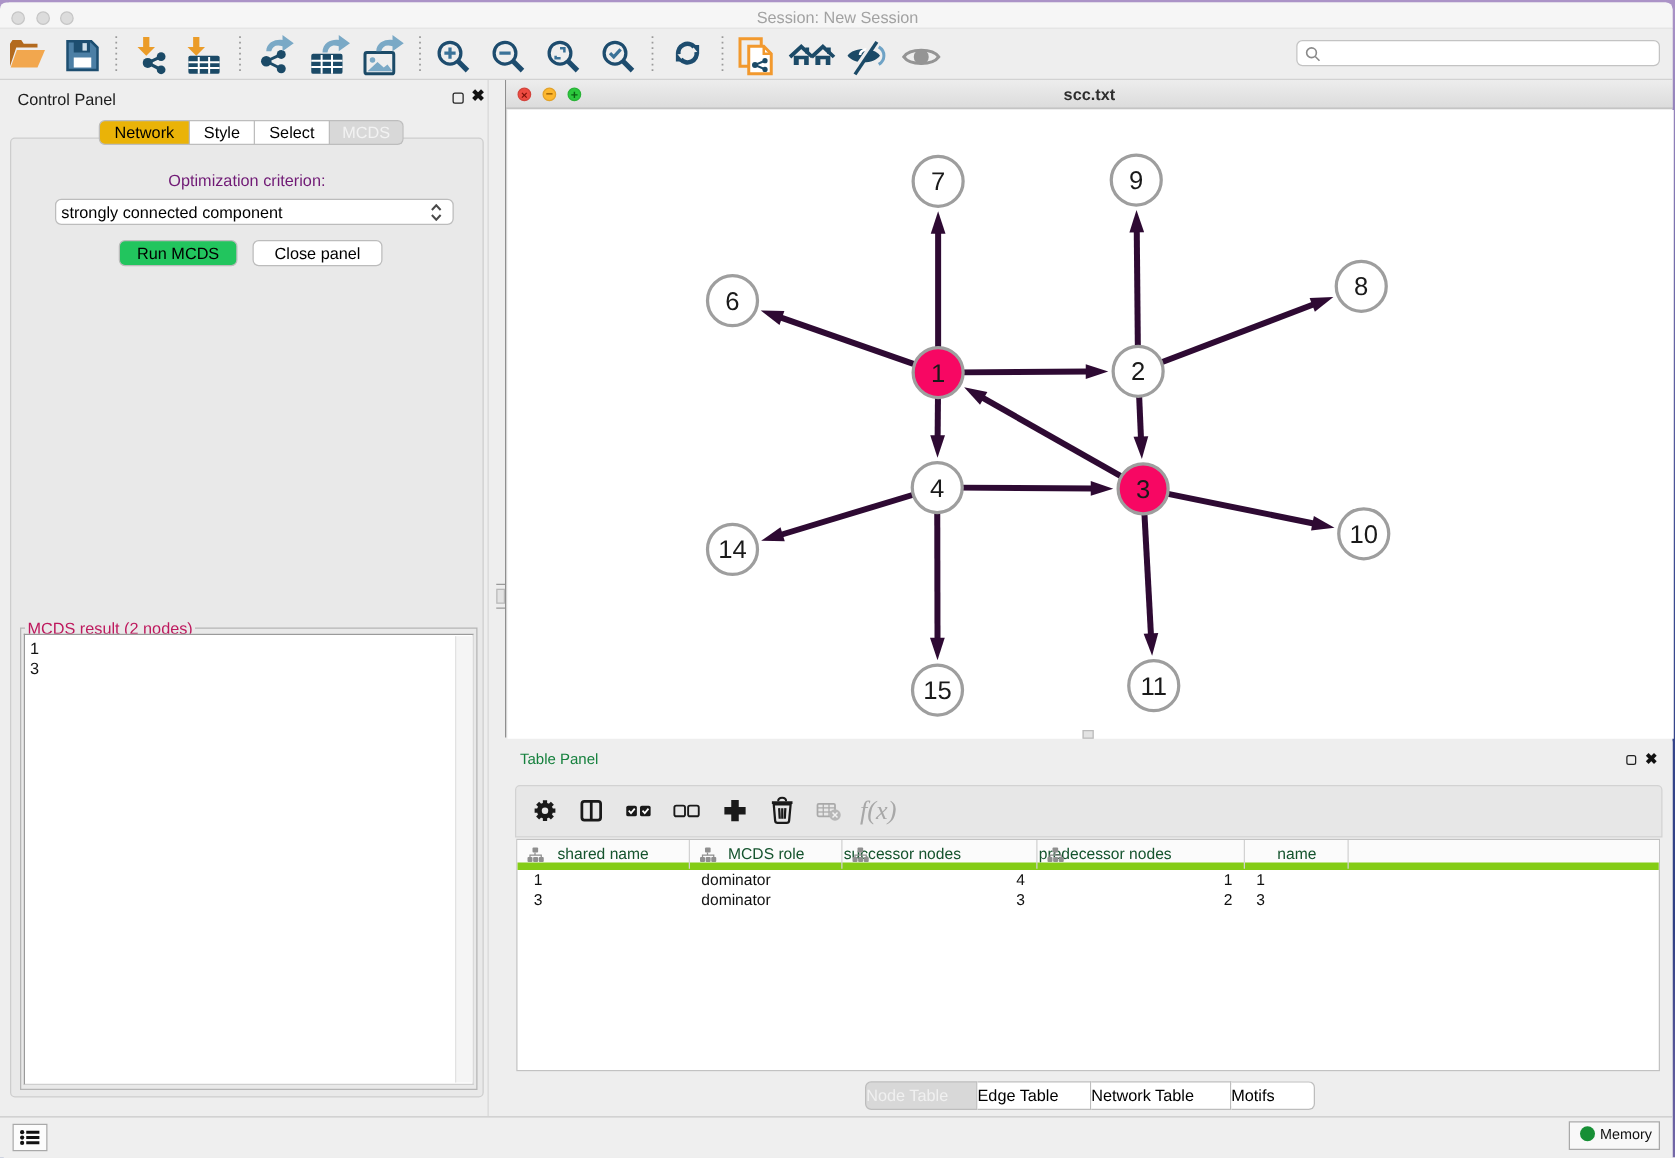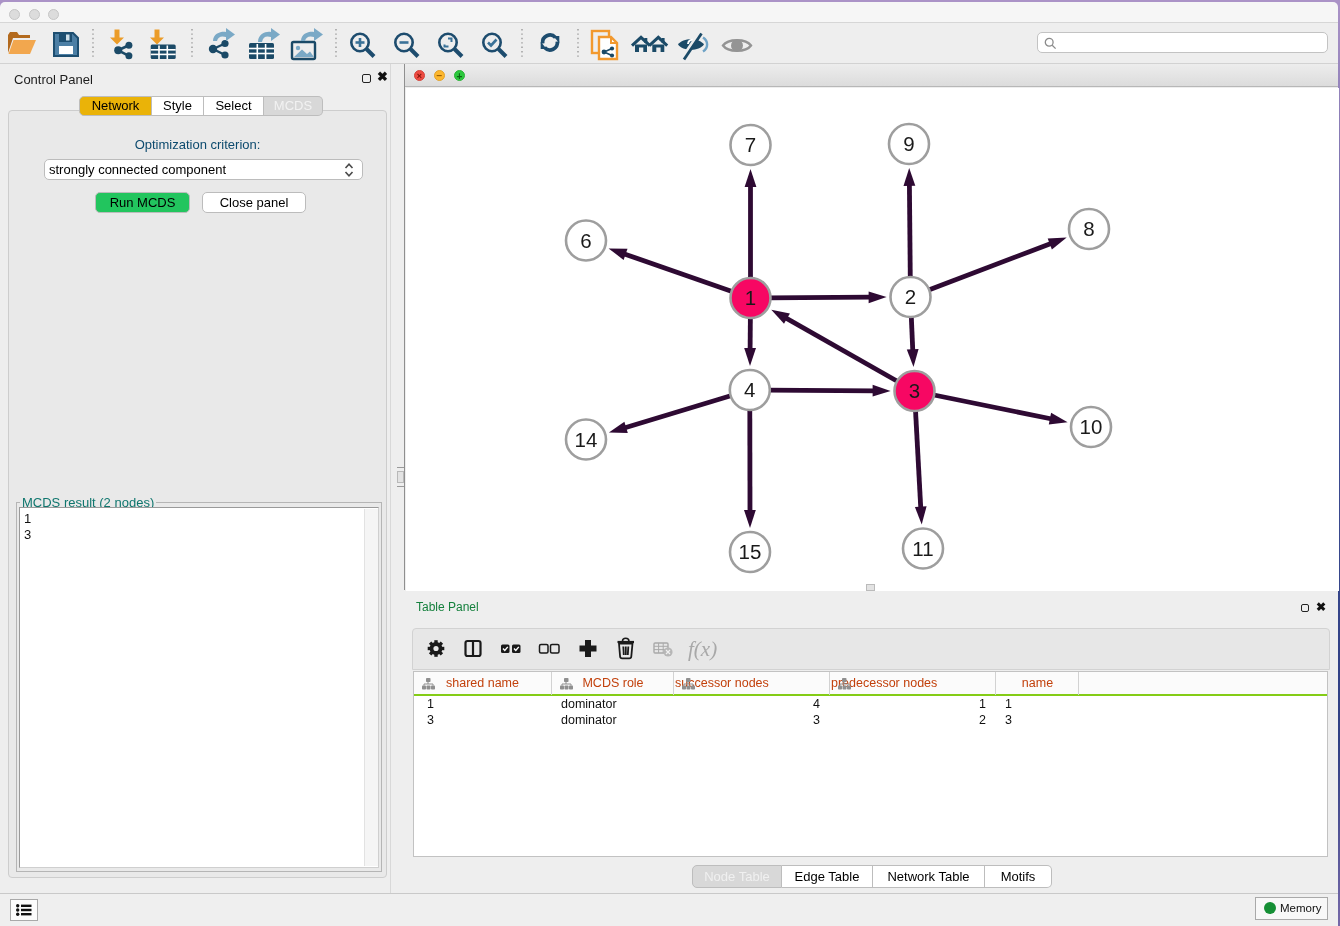--- a/index.html
+++ b/index.html
@@ -12,20 +12,21 @@
 <div class="abs" style="left:0;top:0;width:1340px;height:2px;background:#ab93c7"></div>
 <div class="abs" style="left:0;top:0;width:7px;height:7px;background:#ab93c7"></div>
 <div class="abs" style="right:0;top:0;width:7px;height:7px;background:#ab93c7"></div>
 <div class="abs" style="right:0;top:0;width:2px;height:926px;background:linear-gradient(#ab93c7,#6f6aa8 25%,#3b4a90 50%,#2f3f83 80%,#7568a8)"></div>
 <div class="abs" style="left:0;top:919px;width:3px;height:7px;background:#4259a2"></div>
 
 <div class="abs" style="left:0;top:2px;width:1338px;height:21px;background:#f6f6f6;border-bottom:1px solid #d6d6d6;border-radius:5px 5px 0 0">
   <div class="abs" style="left:9px;top:7px;width:11px;height:11px;border-radius:50%;background:#dcdcdc;border:1px solid #c6c6c6"></div>
   <div class="abs" style="left:29px;top:7px;width:11px;height:11px;border-radius:50%;background:#dcdcdc;border:1px solid #c6c6c6"></div>
   <div class="abs" style="left:48px;top:7px;width:11px;height:11px;border-radius:50%;background:#dcdcdc;border:1px solid #c6c6c6"></div>
+  <div class="abs" style="left:0;top:4px;width:1340px;text-align:center;font-size:13px;color:#a2a2a2">Session: New Session</div>
 </div>
 
 <div id="toolbar" class="abs" style="left:0;top:23px;width:1338px;height:41px;background:#eeeeee;border-bottom:1px solid #d2d2d2">
 <svg width="760" height="41" viewBox="0 0 760 41" font-family="'Liberation Sans',sans-serif">
 
   <g stroke="#9a9a9a" stroke-width="1.4" stroke-dasharray="1.4 3">
     <line x1="93" y1="6" x2="93" y2="36"></line>
         <line x1="192" y1="6" x2="192" y2="36"></line>
     <line x1="336" y1="6" x2="336" y2="36"></line>
         <line x1="522" y1="6" x2="522" y2="36"></line>
@@ -159,47 +160,48 @@
 
 <div class="abs" style="left:8px;top:110px;width:379px;height:768px;background:#e9e9e9;border:1px solid #cdcdcd;border-radius:4px"></div>
 
 <div class="abs" style="left:79px;top:96px;height:20px;display:flex;font-size:13px;text-align:center;line-height:18px">
   <div style="width:73px;background:#eab308;border:1px solid #bdbdbd;border-radius:5px 0 0 5px">Network</div>
   <div style="width:52px;background:#fff;border:1px solid #bdbdbd;border-left:none">Style</div>
   <div style="width:60px;background:#fff;border:1px solid #bdbdbd;border-left:none">Select</div>
   <div style="width:59px;background:#d8d8d8;border:1px solid #bdbdbd;border-left:none;border-radius:0 5px 5px 0;color:#f2f2f2">MCDS</div>
 </div>
 
-<div class="abs" style="left:8px;top:137px;width:379px;text-align:center;font-size:13px;color:#0c4a6e">Optimization criterion:</div>
+<div class="abs" style="left:8px;top:137px;width:379px;text-align:center;font-size:13px;color:#701a75">Optimization criterion:</div>
 
 <div class="abs" style="left:44px;top:159px;width:319px;height:21px;background:#fff;border:1px solid #bcbcbc;border-radius:5px;font-size:13px;line-height:19px;padding-left:4px">strongly connected component
   <svg width="10" height="14" style="position:absolute;right:8px;top:3px" viewBox="0 0 10 14">
       <path d="M1.5 5 L5 1.2 L8.5 5 M1.5 9 L5 12.8 L8.5 9" fill="none" stroke="#4a4a4a" stroke-width="1.6"></path>
     </svg>
 </div>
 
 <div class="abs" style="left:95px;top:192px;width:95px;height:21px;background:#22c55e;border:1px solid #bcbcbc;border-radius:5px;font-size:13px;text-align:center;line-height:19px">Run MCDS</div>
 <div class="abs" style="left:202px;top:192px;width:104px;height:21px;background:#fff;border:1px solid #bcbcbc;border-radius:5px;font-size:13px;text-align:center;line-height:19px">Close panel</div>
 
 <div class="abs" style="left:16px;top:502px;width:366px;height:370px;border:1px solid #b5b5b5"></div>
-<div class="abs" style="left:20px;top:495px;background:#e9e9e9;padding:0 2px;font-size:13px;color:#0f766e">MCDS result (2 nodes)</div>
+<div class="abs" style="left:20px;top:495px;background:#e9e9e9;padding:0 2px;font-size:13px;color:#be185d">MCDS result (2 nodes)</div>
 <div class="abs" style="left:19px;top:507px;width:360px;height:361px;background:#fff;border:1px solid #9a9a9a;border-right-color:#cfcfcf;border-bottom-color:#cfcfcf">
   <div style="position:absolute;left:4px;top:3px;font-size:13px;line-height:16px;color:#111">1<br>3</div>
   <div style="position:absolute;right:0;top:1px;width:14px;height:357px;background:#f5f5f5;border-left:1px solid #e2e2e2"></div>
 </div>
 
 <div class="abs" style="left:397px;top:471px;width:7px;height:12px;background:#e3e3e3;border:1px solid #b9b9b9"></div>
 <div class="abs" style="left:397px;top:467px;width:7px;height:1px;background:#9a9a9a"></div>
 <div class="abs" style="left:397px;top:486px;width:7px;height:1px;background:#9a9a9a"></div>
 
 <div class="abs" style="left:404px;top:64px;width:934px;height:526px;border-left:1px solid #8f8f8f">
   <div style="position:absolute;left:0;top:0;width:100%;height:23px;background:linear-gradient(#ededed,#dcdcdc);border-bottom:1px solid #b7b7b7">
     <div style="position:absolute;left:9px;top:6px;width:11px;height:11px;border-radius:50%;background:#ee4b41;border:0.5px solid #d3443c;color:#7d1007;font-size:9px;font-weight:bold;text-align:center;line-height:11px">×</div>
     <div style="position:absolute;left:29px;top:6px;width:11px;height:11px;border-radius:50%;background:#fdb72e;border:0.5px solid #e2a22a;color:#985c00;font-size:10px;font-weight:bold;text-align:center;line-height:10px">−</div>
     <div style="position:absolute;left:49px;top:6px;width:11px;height:11px;border-radius:50%;background:#2cc83d;border:0.5px solid #29b337;color:#0b6414;font-size:10px;font-weight:bold;text-align:center;line-height:11px">+</div>
+    <div style="position:absolute;left:0;top:4px;width:100%;text-align:center;font-size:13px;font-weight:700;color:#2e2e2e">scc.txt</div>
   </div>
   <div style="position:absolute;left:1px;top:24px;width:933px;height:503px;background:#ffffff"></div>
 </div>
 <svg width="933" height="507" style="position:absolute;left:405px;top:86px" font-family="'Liberation Sans',sans-serif">
     <line x1="345.5" y1="194.7" x2="345.5" y2="98.9" stroke="#2e0a33" stroke-width="4.8"></line>
     <polygon points="345.5,82.9 351.4,100.9 339.6,100.9" fill="#2e0a33"></polygon>
     <line x1="329.2" y1="206.3" x2="218.7" y2="167.7" stroke="#2e0a33" stroke-width="4.8"></line>
     <polygon points="203.6,162.4 222.5,162.8 218.6,173.9" fill="#2e0a33"></polygon>
     <line x1="362.8" y1="211.9" x2="465.6" y2="211.2" stroke="#2e0a33" stroke-width="4.8"></line>
     <polygon points="481.6,211.1 463.6,217.2 463.6,205.4" fill="#2e0a33"></polygon>
@@ -308,21 +310,21 @@
         </g>
     <circle cx="255" cy="23" r="4.6" fill="#777"></circle>
         <path d="M253 21 l4 4 M257 21 l-4 4" stroke="#fff" stroke-width="1.2"></path>
   </g>
 
   <text x="275" y="26.5" font-size="21" font-style="italic" fill="#a8a8a8" font-family="'Liberation Serif',serif">f(x)</text>
 </svg>
 </div>
 
 <div class="abs" style="left:413px;top:671px;width:915px;height:186px;background:#fff;border:1px solid #c2c2c2">
-  <div id="thead" style="position:absolute;left:0;top:0;width:913px;height:24px;background:#fbfbfb;border-bottom:2px solid #84cc16;font-size:12.5px;color:#c2410c">
+  <div id="thead" style="position:absolute;left:0;top:0;width:913px;height:24px;background:#fbfbfb;border-bottom:6px solid #84cc16;font-size:12.5px;color:#14532d">
     <div style="position:absolute;left:0;top:0;width:138px;height:23px;border-right:1px solid #d2d2d2;text-align:center;line-height:23px">shared name</div>
     <div style="position:absolute;left:139px;top:0;width:121px;height:23px;border-right:1px solid #d2d2d2;text-align:center;line-height:23px">MCDS role</div>
     <div style="position:absolute;left:261px;top:0;width:155px;height:23px;border-right:1px solid #d2d2d2;text-align:left;line-height:23px">successor nodes</div>
     <div style="position:absolute;left:417px;top:0;width:165px;height:23px;border-right:1px solid #d2d2d2;text-align:left;line-height:23px">predecessor nodes</div>
     <div style="position:absolute;left:583px;top:0;width:82px;height:23px;border-right:1px solid #d2d2d2;text-align:center;line-height:23px">name</div>
     <svg width="700" height="24" style="position:absolute;left:0;top:0">
       <g fill="#8f8f8f">
         <g transform="translate(8,6)">
             <rect x="4" y="0" width="4.5" height="4" rx="0.8"></rect>
             <rect x="0" y="7.5" width="4" height="4" rx="0.8"></rect>
@@ -365,21 +367,21 @@
     <div style="position:relative;height:16px">
       <span style="position:absolute;left:13px">3</span>
         <span style="position:absolute;left:147px">dominator</span>
       <span style="position:absolute;left:261px;width:145px;text-align:right">3</span>
       <span style="position:absolute;left:417px;width:155px;text-align:right">2</span>
       <span style="position:absolute;left:591px">3</span>
     </div>
   </div>
 </div>
 
-<div class="abs" style="left:692px;top:865px;height:23px;display:flex;font-size:13px;text-align:center;line-height:21px">
+<div class="abs" style="left:692px;top:865px;height:23px;display:flex;font-size:13px;text-align:left;line-height:21px">
   <div style="width:90px;background:#d8d8d8;border:1px solid #bdbdbd;border-radius:5px 0 0 5px;color:#f0f0f0">Node Table</div>
   <div style="width:91px;background:#fff;border:1px solid #bdbdbd;border-left:none">Edge Table</div>
   <div style="width:112px;background:#fff;border:1px solid #bdbdbd;border-left:none">Network Table</div>
   <div style="width:67px;background:#fff;border:1px solid #bdbdbd;border-left:none;border-radius:0 5px 5px 0">Motifs</div>
 </div>
 
 <div class="abs" style="left:0;top:893px;width:1338px;height:33px;background:#efefef;border-top:1px solid #c9c9c9"></div>
 <div class="abs" style="left:10px;top:899px;width:28px;height:22px;background:#fcfcfc;border:1px solid #a9a9a9">
   <svg width="16" height="12" viewBox="0 0 16 12" style="position:absolute;left:5px;top:4px">
     <circle cx="1.7" cy="1.7" r="1.7" fill="#111"></circle>

